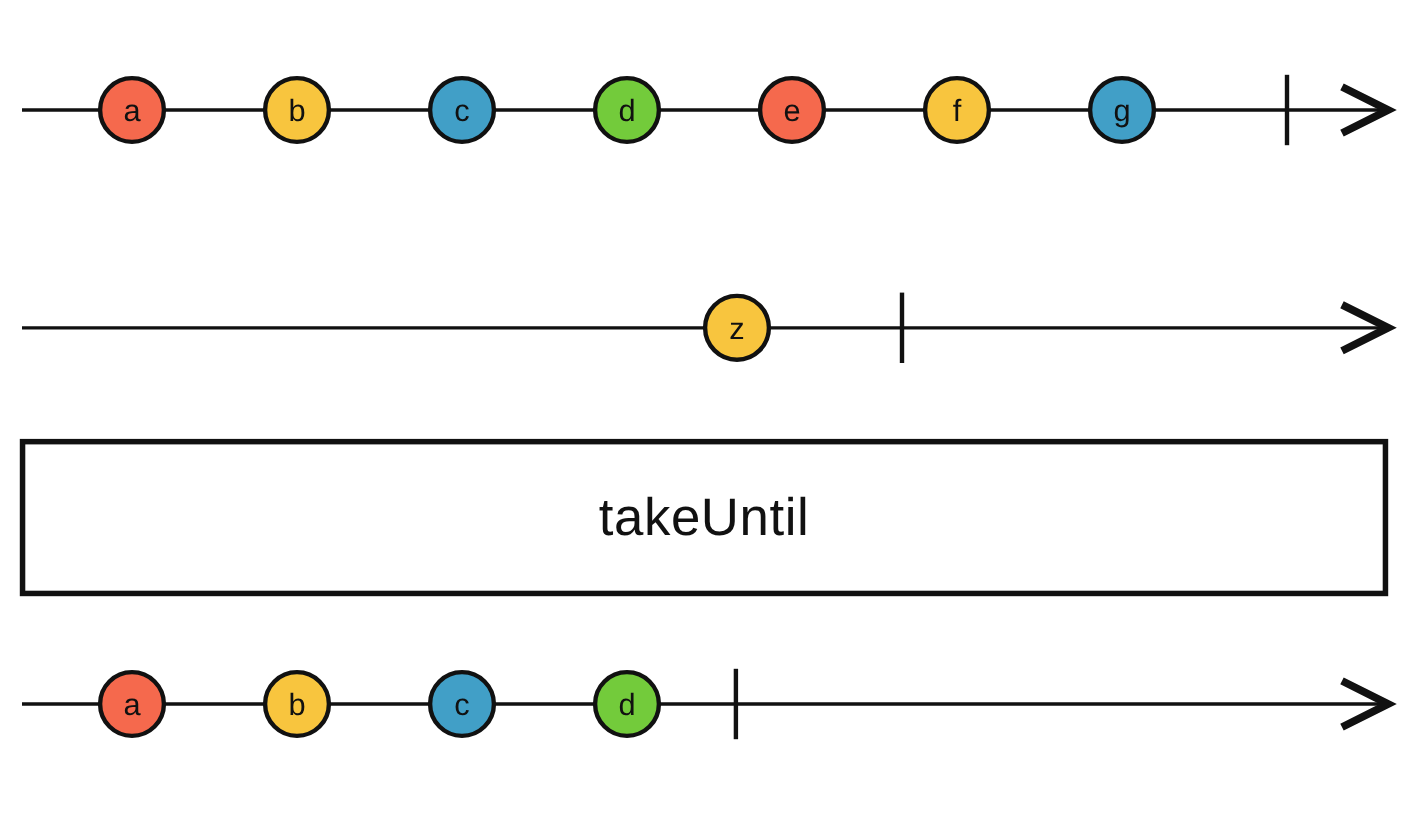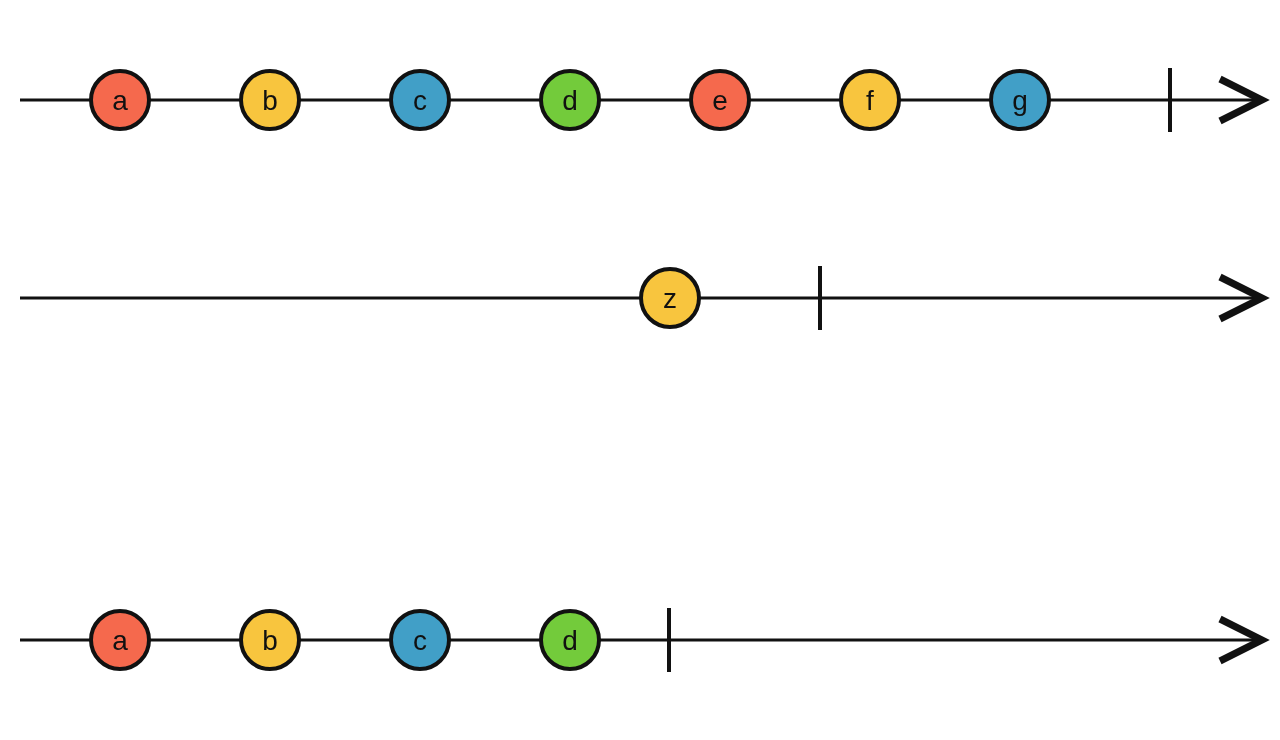--- a/index.html
+++ b/index.html
@@ -82,13 +82,16 @@
         <text x="120" y="640" text-anchor="middle" dy="0.35em" font-size="28" fill="#111111">a</text>
         <circle cx="270" cy="640" r="29" fill="#F8C53E" stroke="#111111" stroke-width="4"></circle>
         <text x="270" y="640" text-anchor="middle" dy="0.35em" font-size="28" fill="#111111">b</text>
         <circle cx="420" cy="640" r="29" fill="#419FC7" stroke="#111111" stroke-width="4"></circle>
         <text x="420" y="640" text-anchor="middle" dy="0.35em" font-size="28" fill="#111111">c</text>
         <circle cx="570" cy="640" r="29" fill="#73CB3B" stroke="#111111" stroke-width="4"></circle>
         <text x="570" y="640" text-anchor="middle" dy="0.35em" font-size="28" fill="#111111">d</text>
       </g>
     </svg>
 
+  <div class="operator-box">
+    <span>takeUntil</span>
+  </div>
 </div>
 
 </body></html>

